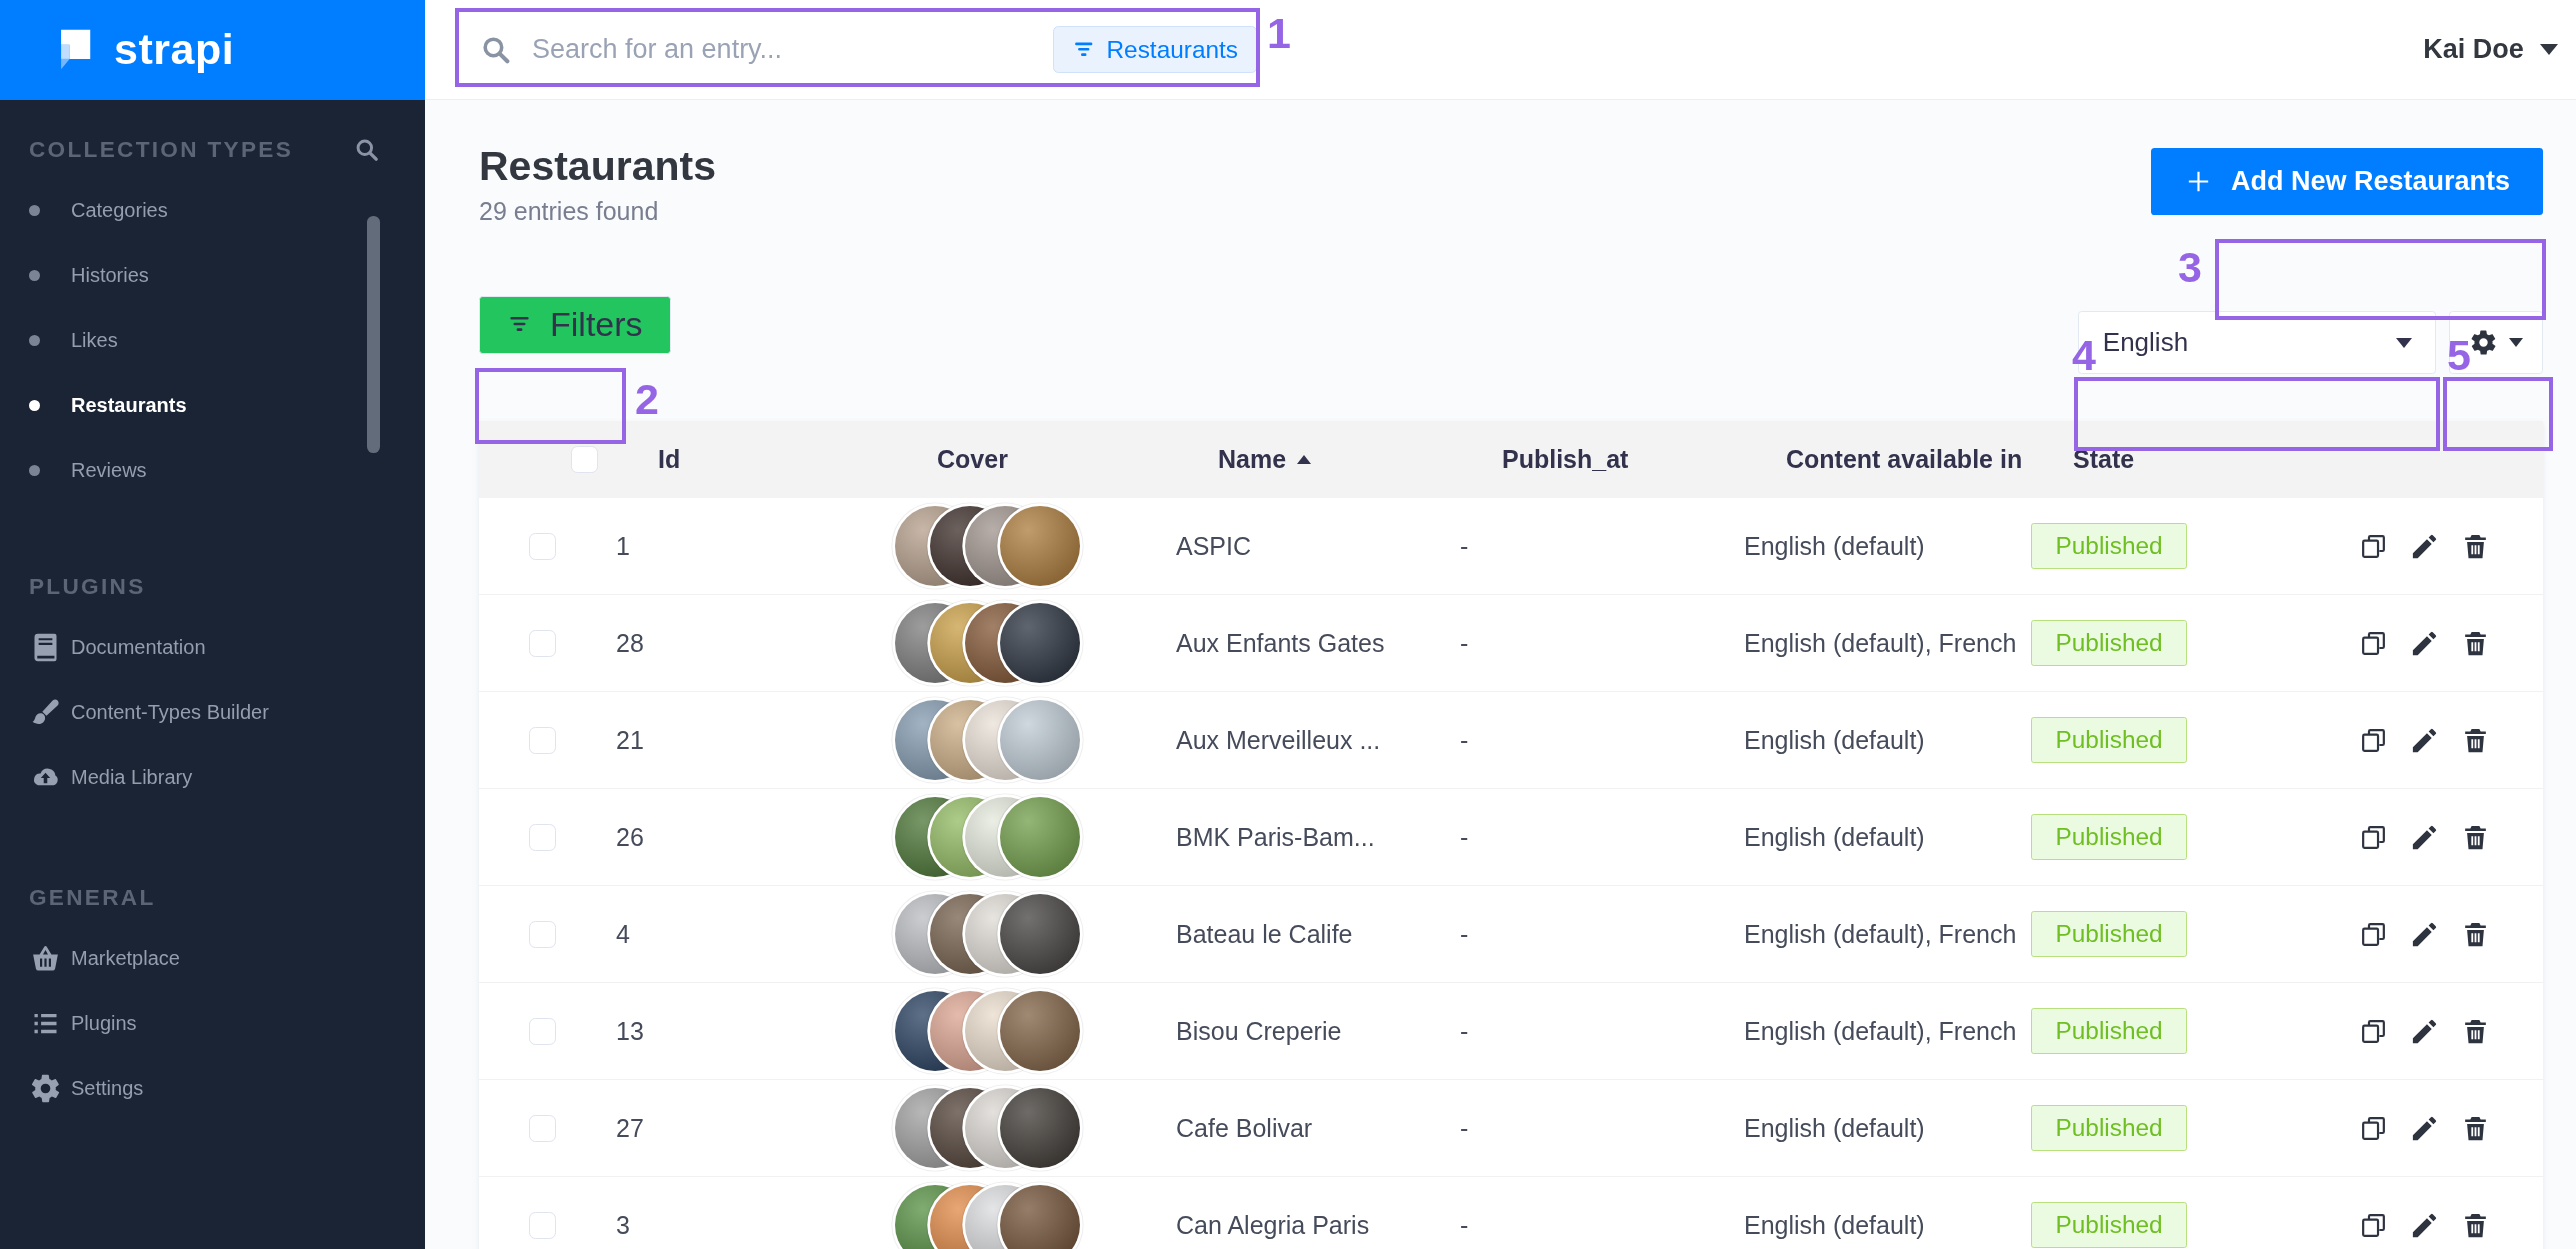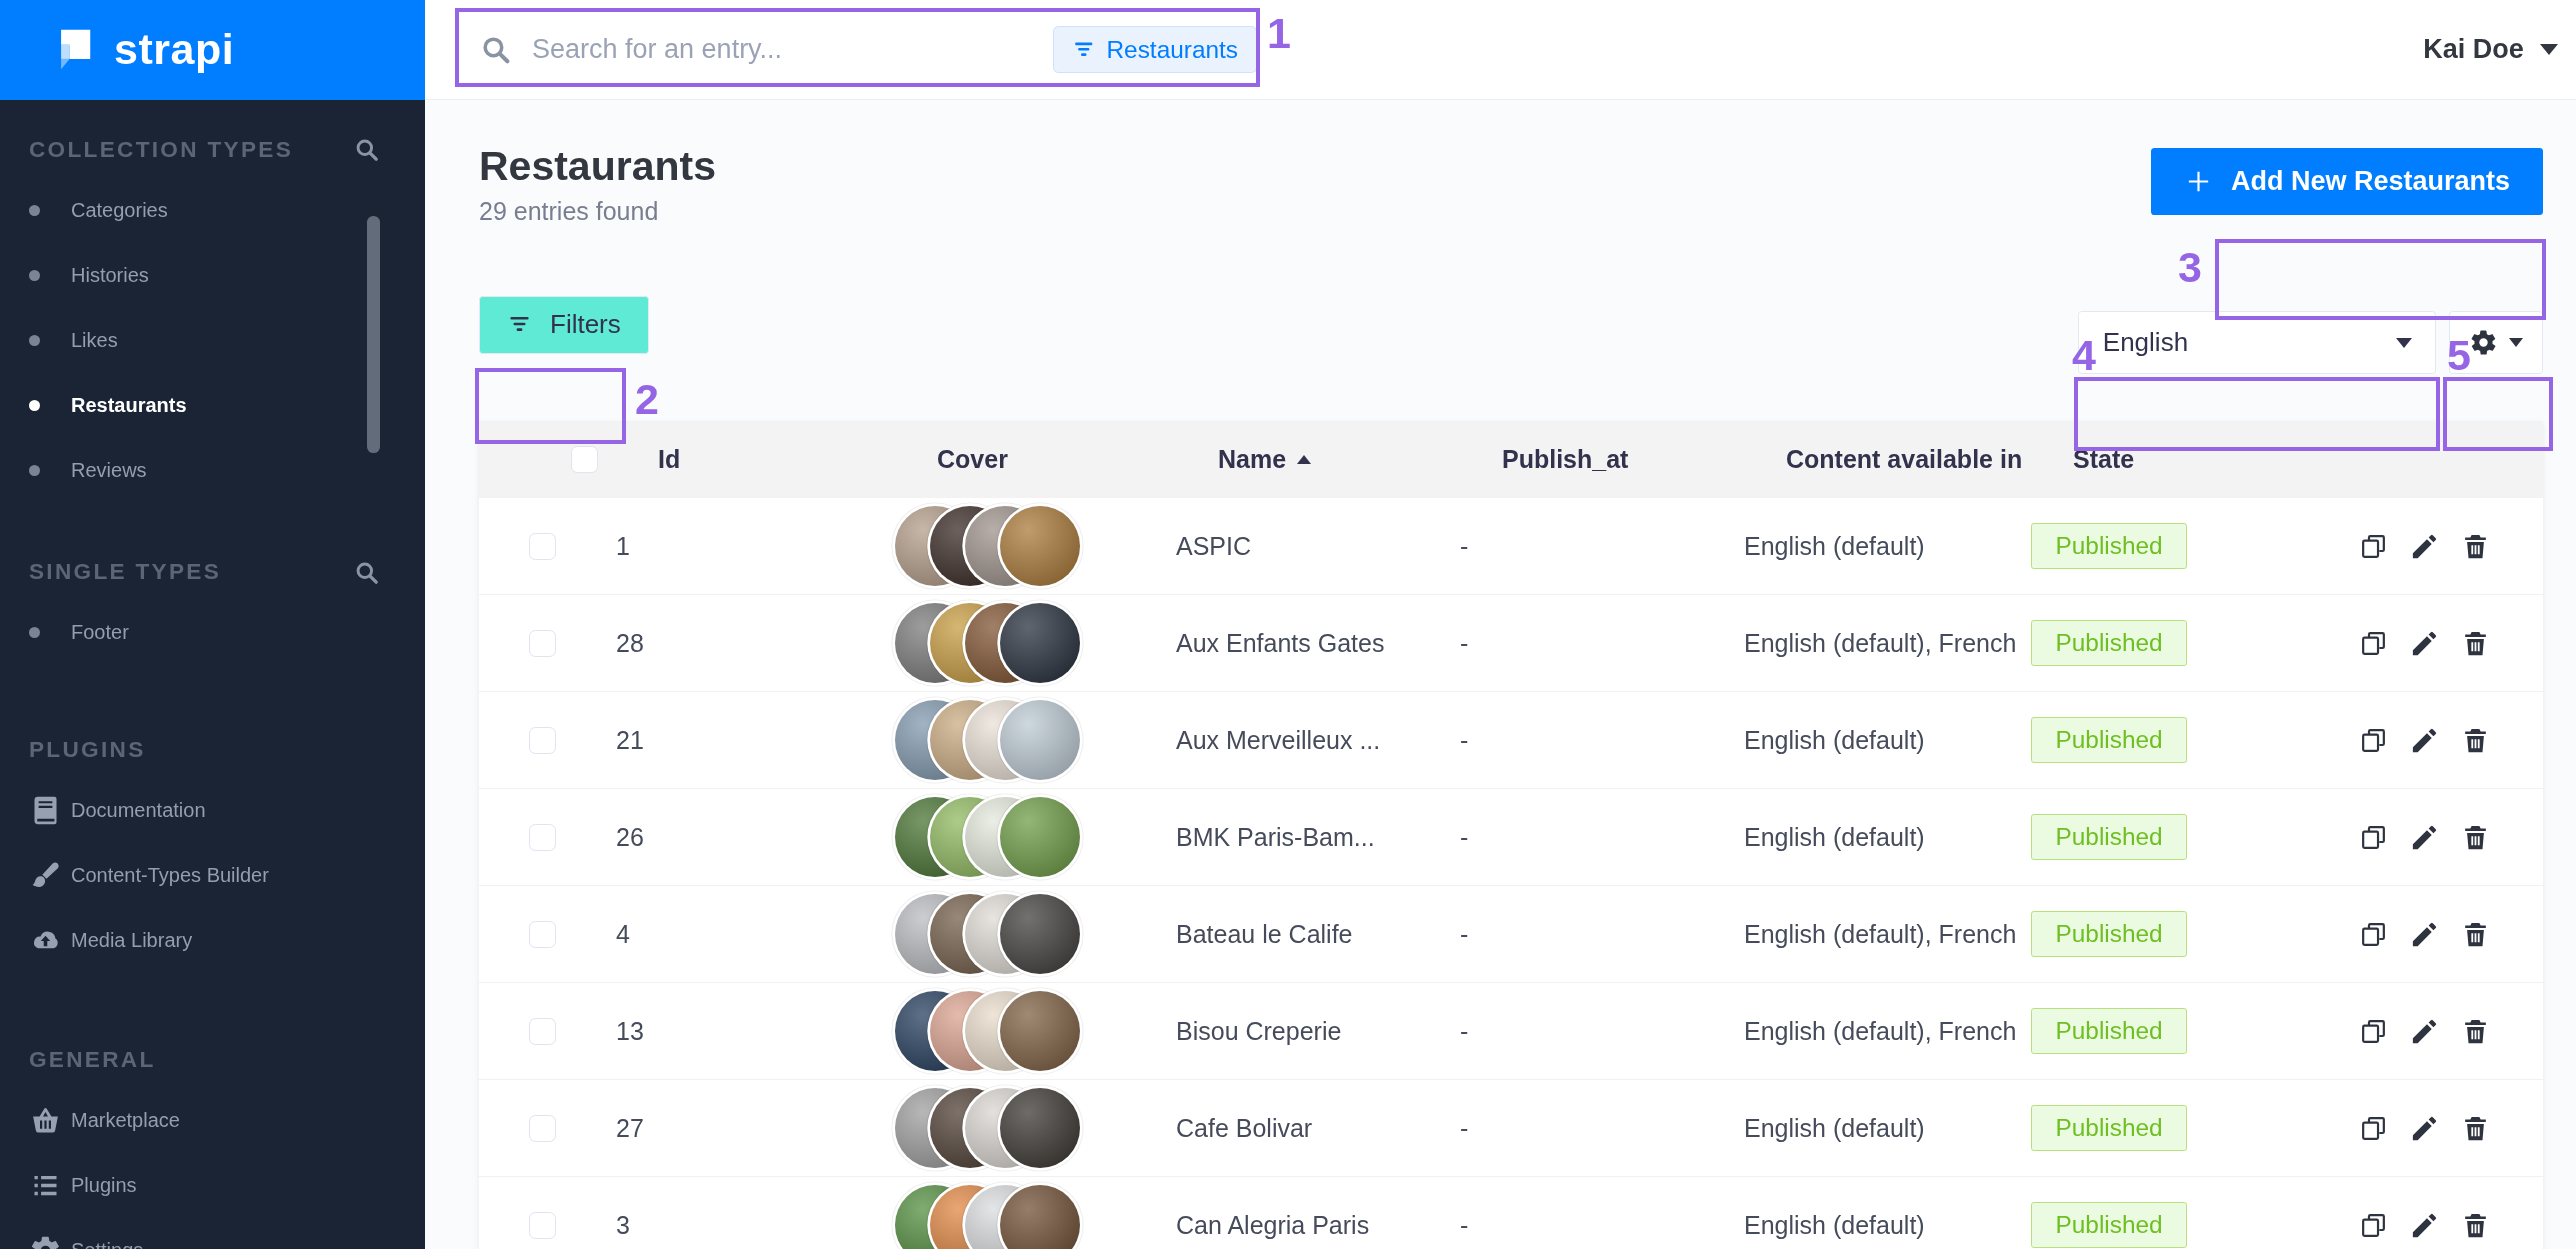--- a/index.html
+++ b/index.html
@@ -50,22 +50,22 @@
 
   
   .main{ position:absolute; left:425px; top:100px; width:2151px; height:1150px; padding:43px 33px 0 54px; background:#fafbfc; overflow:hidden;}
   .page-head{ display:flex; align-items:flex-start;}
   .page-title{ font-size:41px; font-weight:700; color:#333740;}
   .page-sub{ margin-top:7.2px; font-size:25px; color:#787e8f;}
   .add-btn{ margin-left:auto; margin-top:5.4px; height:67px; padding:0 33px; background:var(--accent); color:#fff; border:none; border-radius:3.6px;
             font-size:27px; font-weight:700; font-family:inherit; display:flex; align-items:center; gap:18px; cursor:pointer;}
   .add-btn svg{ width:29px; height:29px; display:block;}
   .toolbar{ margin-top:49px; display:flex; align-items:center;}
-  .filters-btn{ height:58px; padding:11px 27px; background:#5eead4; border:1.8px solid var(--border); border-radius:3.6px; font-family:inherit;
-                display:flex; align-items:center; gap:18px; font-size:26px; color:var(--ink); cursor:pointer;}
+  .filters-btn{ height:58px; padding:11px 27px; background:#22c55e; border:1.8px solid var(--border); border-radius:3.6px; font-family:inherit;
+                display:flex; align-items:center; gap:18px; font-size:34px; color:var(--ink); cursor:pointer;}
   .filters-btn svg, .filter-ico svg{ width:25px; height:25px; display:block;}
   .toolbar-right{ margin-left:auto; display:flex; align-items:center; gap:12.7px;margin-top:36px;}
   .locale-select{ width:358px; height:63px; background:#fff; border:1.8px solid var(--border); border-radius:3.6px; display:flex; align-items:center;
                   padding:0 23.5px; font-size:26px; color:var(--ink); cursor:pointer;}
   .locale-select .caret{ margin-left:auto; border-top-color:var(--ink); border-left-width:8.1px; border-right-width:8.1px; border-top-width:10px;}
   .gear-btn{ width:94px; height:63px; background:#fff; border:1.8px solid var(--border); border-radius:3.6px; display:flex; align-items:center;
              justify-content:center; gap:11px; cursor:pointer; color:#2e3340;}
   .gear-btn svg{ width:29px; height:29px; display:block;}
   .gear-btn .caret{ border-top-color:#2e3340; border-left-width:7.2px; border-right-width:7.2px; border-top-width:9px;}
 
@@ -163,37 +163,20 @@
           <span class="nav-label">Restaurants</span>
         </div>
         <div class="nav-item">
           <span class="bullet"></span>
           <span class="nav-label">Reviews</span>
         </div>
       </div>
     <div class="side-scrollbar"></div>
   </div>
 
-  <div class="nav-section sec-st">
-    <div class="nav-section-head">
-      <span class="nav-section-title">SINGLE TYPES</span>
-      <span class="nav-search">
-        <svg viewBox="0 0 24 24">
-            <circle cx="10.5" cy="10.5" r="6" fill="none" stroke="currentColor" stroke-width="2.6"></circle>
-            <line x1="15.2" y1="15.2" x2="20.6" y2="20.6" stroke="currentColor" stroke-width="3" stroke-linecap="round"></line>
-          </svg>
-      </span>
-    </div>
-    <div class="nav-items">
-        <div class="nav-item">
-          <span class="bullet"></span>
-          <span class="nav-label">Footer</span>
-        </div>
-      </div>
-  </div>
 
   <div class="nav-section sec-pl">
     <div class="nav-section-head">
       <span class="nav-section-title">PLUGINS</span>
     </div>
     <div class="nav-items">
         <div class="nav-item">
           <span class="nav-ico">
             <svg viewBox="0 0 24 24" fill="currentColor">
               <path d="M6.5 2h12a1.5 1.5 0 0 1 1.5 1.5v17A1.5 1.5 0 0 1 18.5 22h-12A2.5 2.5 0 0 1 4 19.5v-15A2.5 2.5 0 0 1 6.5 2zm.5 3.2v1.6h10V5.2H7zm0 3.4v1.6h10V8.6H7zM6 18v2h12.5v-2H6z"></path>

